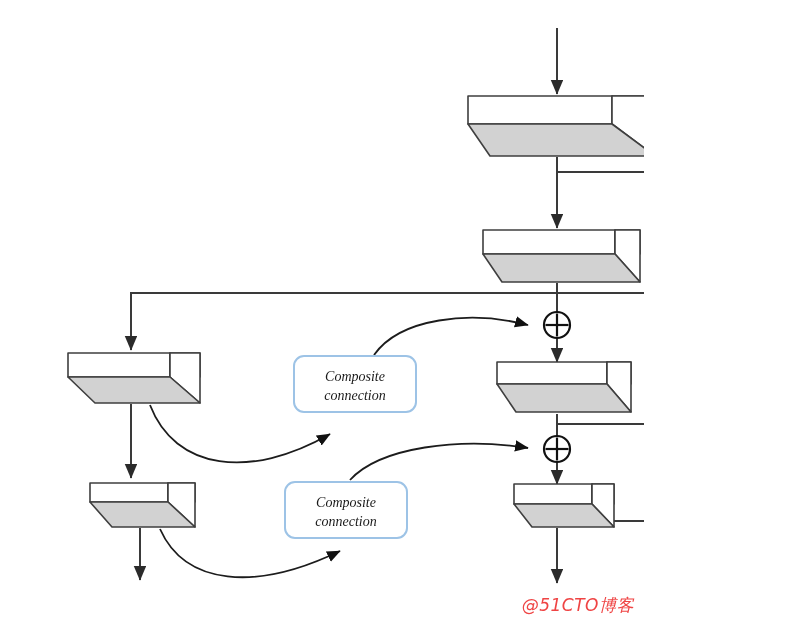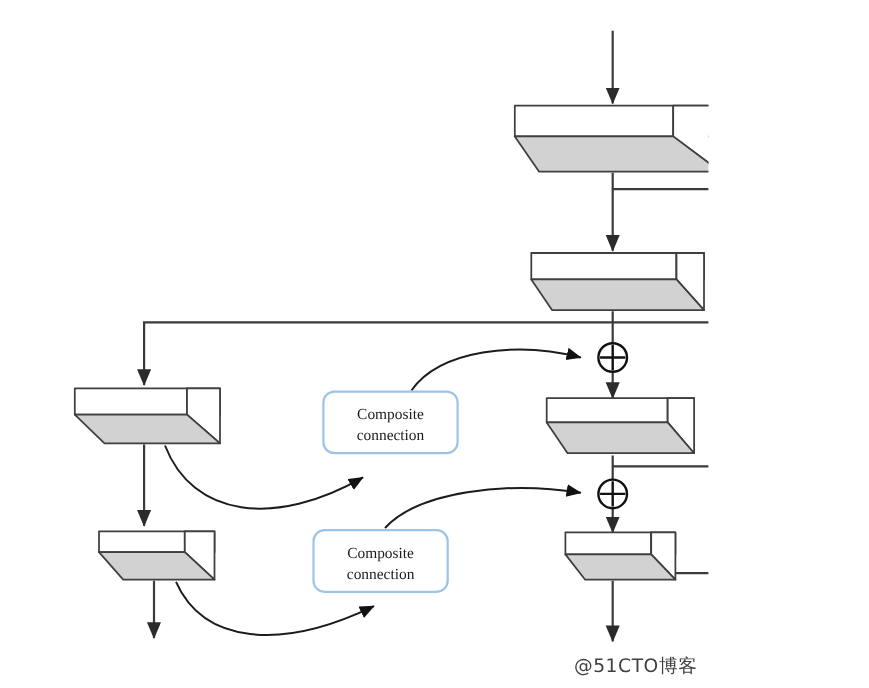--- a/index.html
+++ b/index.html
@@ -9,20 +9,21 @@
   }
   body {
     font-family: "Liberation Serif", serif;
   }
   #diagram-root {
     position: relative;
     width: 644px;
     height: 625px;
     background: #ffffff;
     overflow: hidden;
+    font-style: italic;
   }
   #diagram-svg {
     position: absolute;
     left: 0;
     top: 0;
     width: 790px;
     height: 625px;
   }
   .box-top {
     fill: #ffffff;
@@ -71,21 +72,21 @@
     font-size: 14px;
     fill: #1a1a1a;
     text-anchor: middle;
   }
   .watermark {
     position: absolute;
     right: 10px;
     bottom: 8px;
     font-family: "DejaVu Sans", sans-serif;
     font-size: 17px;
-    color: #404040;
+    color: #ef4444;
     letter-spacing: 0.5px;
     user-select: none;
   }
 </style>
 </head>
 <body>
 
 <div id="diagram-root">
 
   <svg id="diagram-svg" viewBox="0 0 790 625" xmlns="http://www.w3.org/2000/svg">

